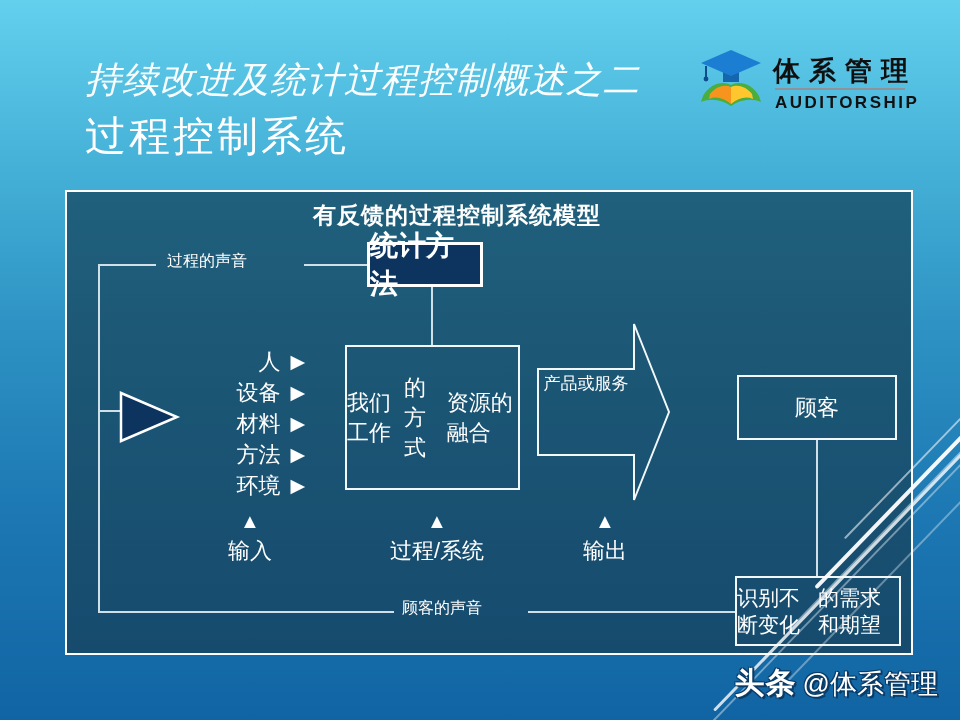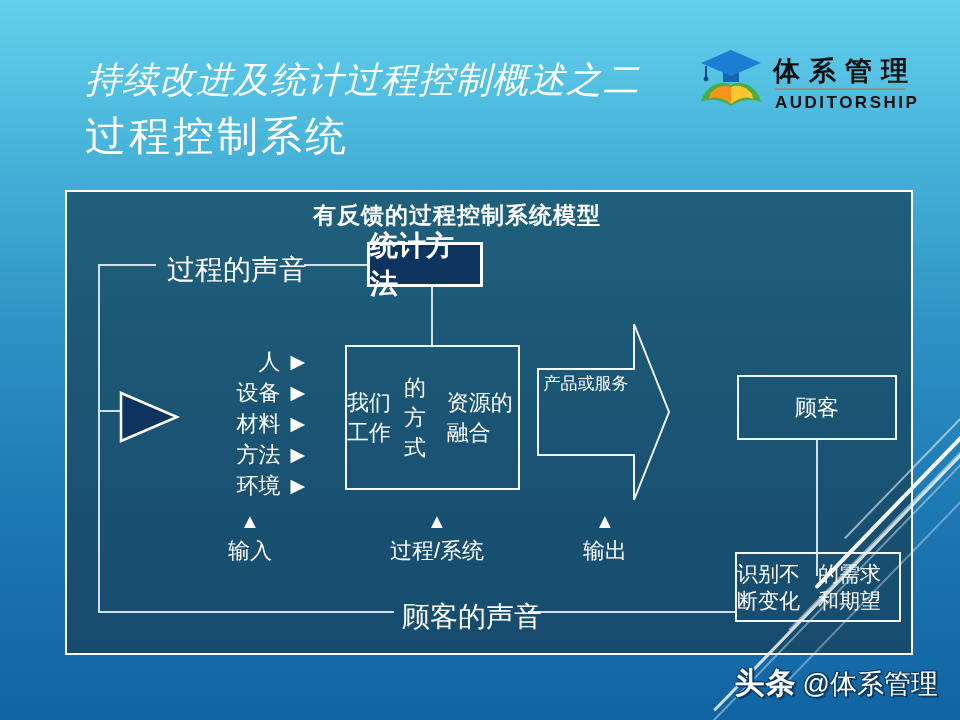--- a/index.html
+++ b/index.html
@@ -21,30 +21,30 @@
   
   .diagram{
     position:absolute;left:65px;top:190px;width:848px;height:465px;
     border:2px solid #ffffff;box-sizing:border-box;
     background:linear-gradient(180deg,#20607c 0%,#1b5574 45%,#164b6e 100%);
   }
   .diagram *{box-sizing:border-box;}
   .diag-title{position:absolute;left:0;top:8px;width:780px;text-align:center;
     color:#fff;font-size:23px;font-weight:bold;letter-spacing:1px;}
   .line{position:absolute;background:#cfe0e9;}
-  .label{position:absolute;color:#ffffff;font-size:28px;white-space:nowrap;}
+  .label{position:absolute;color:#ffffff;font-size:16px;white-space:nowrap;}
   .navy-box{position:absolute;background:#0d345f;border:3px solid #ffffff;
     display:flex;align-items:center;justify-content:center;color:#fff;font-weight:bold;}
   .outline-box{position:absolute;background:transparent;border:2px solid #f2f8fa;
     display:flex;align-items:center;justify-content:center;color:#fff;}
   .stat-box{left:300px;top:50px;width:116px;height:45px;font-size:28px;}
   .work-box{left:278px;top:153px;width:175px;height:145px;font-size:22px;line-height:30px;}
   .work-gap{height:26px;}
   .cust-box{left:670px;top:183px;width:160px;height:65px;font-size:22px;}
-  .needs-box{left:668px;top:360px;width:166px;height:70px;font-size:21px;line-height:27px;}
+  .needs-box{left:668px;top:384px;width:166px;height:70px;font-size:21px;line-height:27px;}
   .factors{position:absolute;left:88px;top:154px;width:150px;}
   .factor-row{height:31px;display:flex;align-items:center;justify-content:flex-end;
     color:#fff;font-size:22px;}
   .factor-row .tri{font-size:19px;margin-left:10px;color:#fff;}
   .stage{position:absolute;width:140px;text-align:center;color:#fff;}
   .stage .tri{font-size:20px;display:block;}
   .stage .txt{font-size:22px;display:block;margin-top:3px;}
   .arrow-svg,.bigtri-svg{position:absolute;}
   .product-text{position:absolute;left:474px;top:178px;width:90px;height:82px;
     display:flex;align-items:flex-start;justify-content:center;

